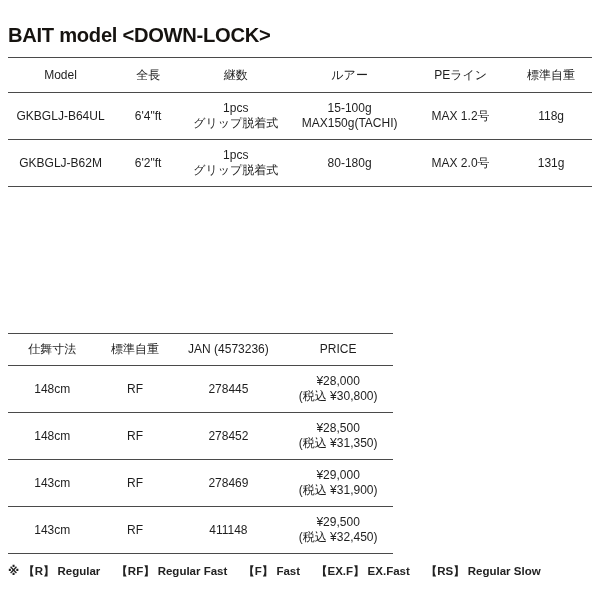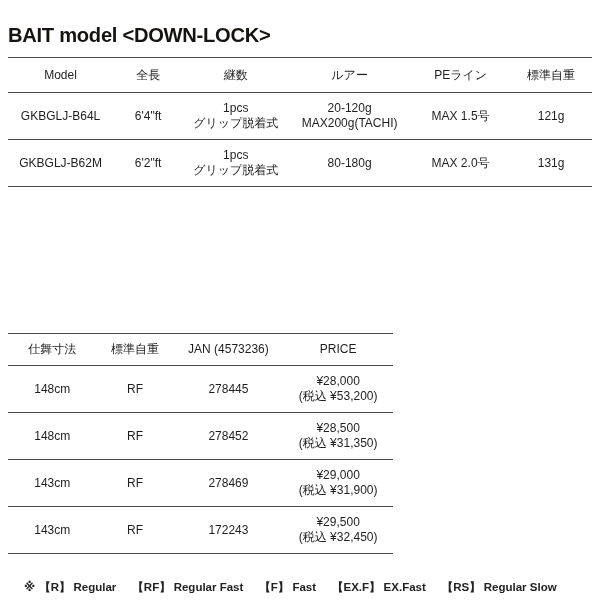--- a/index.html
+++ b/index.html
@@ -37,21 +37,21 @@
   }
   tr { border-bottom: 1px solid #4a4a4a; }
   .spec-table { left: 8px; top: 57px; width: 584px; }
   .spec-table th { height: 35px; }
   .spec-table td { height: 47px; }
   .price-table { left: 8px; top: 333px; width: 385px; }
   .price-table th { height: 32px; }
   .price-table td { height: 47px; }
   .legend {
     position: absolute; left: 8px; top: 564px;
-    margin: 16px;
+    margin: 0;
     font-size: 11.5px; font-weight: 600;
     color: #222222;
     white-space: nowrap;
   }
   .legend .note-mark { margin-right: 4px; }
   .legend .legend-item { margin-right: 16px; }
   .legend .legend-item .code { margin-right: 3px; }
 </style>
 </head>
 <body>
@@ -72,32 +72,32 @@
       <th>Model</th>
       <th>全長</th>
       <th>継数</th>
       <th>ルアー</th>
       <th>PEライン</th>
       <th>標準自重</th>
     </tr>
   </thead>
   <tbody>
     <tr>
-      <td>GKBGLJ-B64L</td>
+      <td>GKBGLJ-B64UL</td>
       <td>6'4"ft</td>
       <td>
         <div>1pcs</div>
         <div>グリップ脱着式</div>
       </td>
       <td>
-        <div>20-120g</div>
-        <div>MAX200g(TACHI)</div>
+        <div>15-100g</div>
+        <div>MAX150g(TACHI)</div>
       </td>
-      <td>MAX 1.5号</td>
-      <td>121g</td>
+      <td>MAX 1.2号</td>
+      <td>118g</td>
     </tr>
     <tr>
       <td>GKBGLJ-B62M</td>
       <td>6'2"ft</td>
       <td>
         <div>1pcs</div>
         <div>グリップ脱着式</div>
       </td>
       <td>
         <div>80-180g</div>
@@ -124,21 +124,21 @@
       <th>PRICE</th>
     </tr>
   </thead>
   <tbody>
     <tr>
       <td>148cm</td>
       <td>RF</td>
       <td>278445</td>
       <td>
         <div>¥28,000</div>
-        <div>(税込 ¥53,200)</div>
+        <div>(税込 ¥30,800)</div>
       </td>
     </tr>
     <tr>
       <td>148cm</td>
       <td>RF</td>
       <td>278452</td>
       <td>
         <div>¥28,500</div>
         <div>(税込 ¥31,350)</div>
       </td>
@@ -148,21 +148,21 @@
       <td>RF</td>
       <td>278469</td>
       <td>
         <div>¥29,000</div>
         <div>(税込 ¥31,900)</div>
       </td>
     </tr>
     <tr>
       <td>143cm</td>
       <td>RF</td>
-      <td>172243</td>
+      <td>411148</td>
       <td>
         <div>¥29,500</div>
         <div>(税込 ¥32,450)</div>
       </td>
     </tr>
   </tbody>
 </table>
 
 <p class="legend">
   <span class="note-mark">※</span><span class="legend-item"><span class="code">【R】</span><span>Regular</span></span><span class="legend-item"><span class="code">【RF】</span><span>Regular Fast</span></span><span class="legend-item"><span class="code">【F】</span><span>Fast</span></span><span class="legend-item"><span class="code">【EX.F】</span><span>EX.Fast</span></span><span class="legend-item"><span class="code">【RS】</span><span>Regular Slow</span></span>

